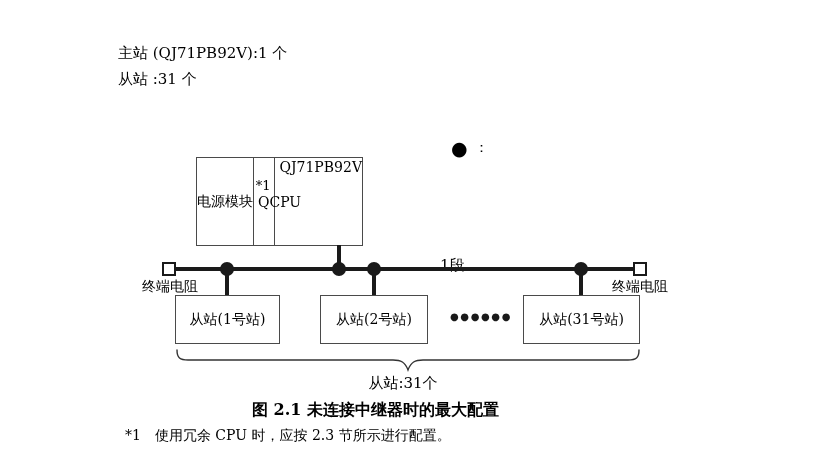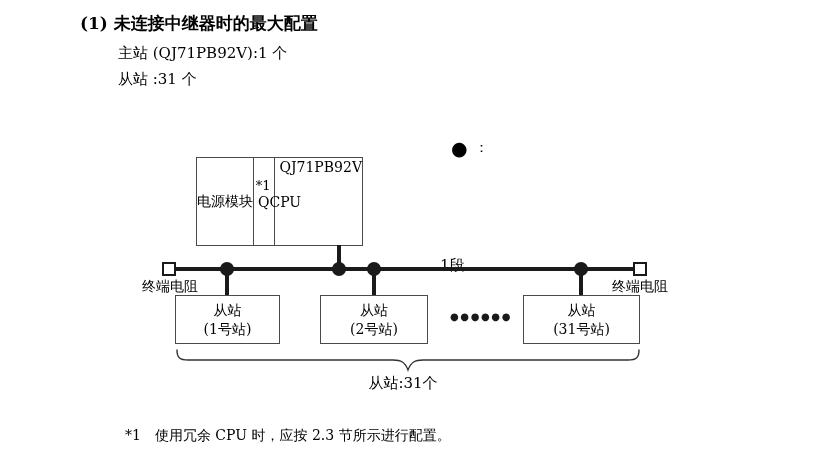--- a/index.html
+++ b/index.html
@@ -66,21 +66,21 @@
   
   .drop{width:4px;background:var(--line);}
   .drop.master{left:337px;top:245px;height:24px;}
   .drop.s1{left:225px;top:269px;height:28px;}
   .drop.s2{left:372px;top:269px;height:28px;}
   .drop.s3{left:579px;top:269px;height:28px;}
 
   
   .slave-box{
     top:295px;height:49px;border:1px solid var(--box-border);background:var(--bg);
-    display:flex;flex-direction:column;align-items:center;justify-content:center;
+    display:flex;flex-direction:row;align-items:center;justify-content:center;
     font-size:14px;line-height:1.35;
   }
   .slave-box.b1{left:175px;width:105px;}
   .slave-box.b2{left:320px;width:108px;}
   .slave-box.b3{left:523px;width:117px;}
 
   
   .ellipsis{left:450px;top:311px;font-size:10px;letter-spacing:1.6px;
     color:var(--line);font-family:"DejaVu Sans",sans-serif;}
 
@@ -90,21 +90,20 @@
   .caption{left:123px;top:400px;width:505px;text-align:center;
     font-size:16px;font-weight:bold;}
   .footnote{left:125px;top:427px;font-size:14px;display:flex;}
   .footnote-marker{margin-right:14px;}
 </style>
 </head>
 <body>
 
 <div class="page">
 
-  <div class="abs heading">(1) 未连接中继器时的最大配置</div>
   <div class="abs spec-master">主站 (QJ71PB92V):1 个</div>
   <div class="abs spec-slave">从站 :31 个</div>
 
   <div class="abs master-box">
     <div class="cell cell-power">电源模块</div>
     <div class="cell cell-cpu">
       <span class="cpu-note">*1</span>
       <span class="cpu-label">QCPU</span>
     </div>
     <div class="cell cell-net">
@@ -148,19 +147,20 @@
     <span>(31号站)</span>
   </div>
 
   <div class="abs ellipsis">●●●●●●</div>
 
   <svg class="abs brace" width="464" height="24" viewBox="0 0 464 24">
     <path d="M 1,1 C 1,9 4,11 12,11 L 217,11 C 225,11 229,13 232,21 C 235,13 239,11 247,11 L 452,11 C 460,11 463,9 463,1" fill="none" stroke="#333333" stroke-width="1.4" stroke-linecap="round"></path>
   </svg>
   <div class="abs brace-label">从站:31个</div>
 
+  <div class="abs caption">图 2.1 未连接中继器时的最大配置</div>
 
   <div class="abs footnote">
     <span class="footnote-marker">*1</span>
     <span>使用冗余 CPU 时，应按 2.3 节所示进行配置。</span>
   </div>
 
 </div>
 
 </body></html>

